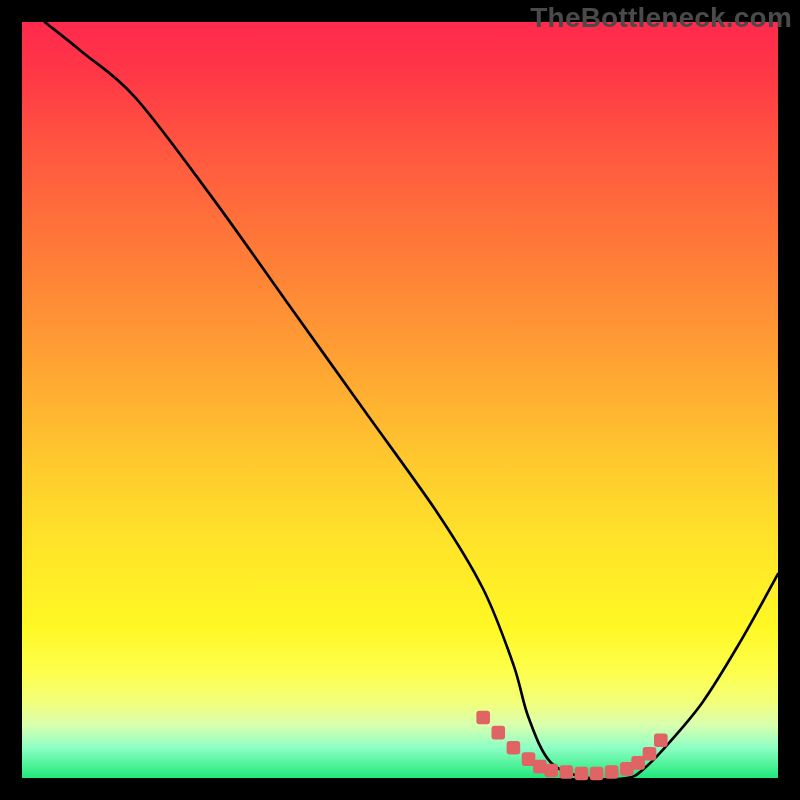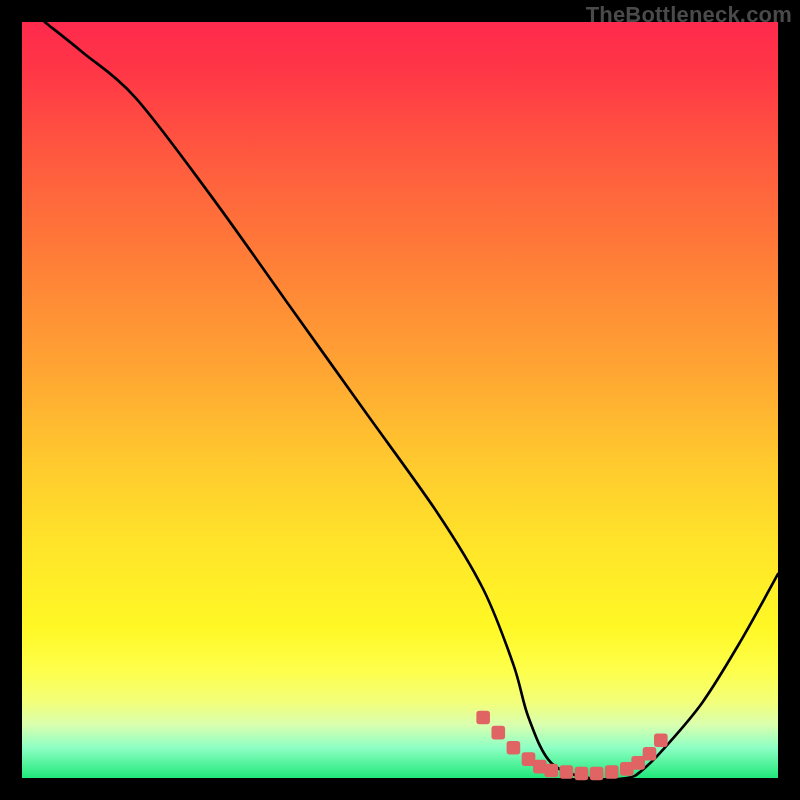--- a/index.html
+++ b/index.html
@@ -15,21 +15,21 @@
     position: relative;
     width: 800px;
     height: 800px;
     background: #000;
   }
   .watermark {
     position: absolute;
     top: 2px;
     right: 8px;
     color: #4a4a4a;
-    font-size: 22px;
+    font-size: 28px;
     font-weight: 600;
     letter-spacing: 0.2px;
     z-index: 10;
   }
   .plot-area {
     position: absolute;
     left: 22px;
     top: 22px;
     width: 756px;
     height: 756px;

